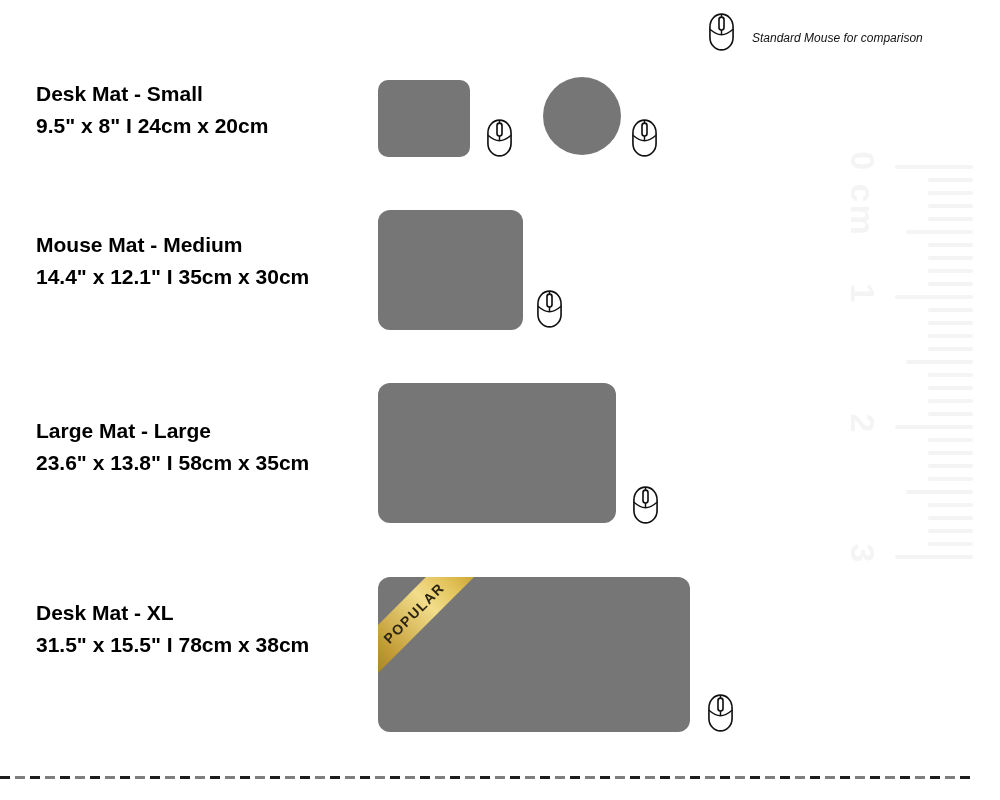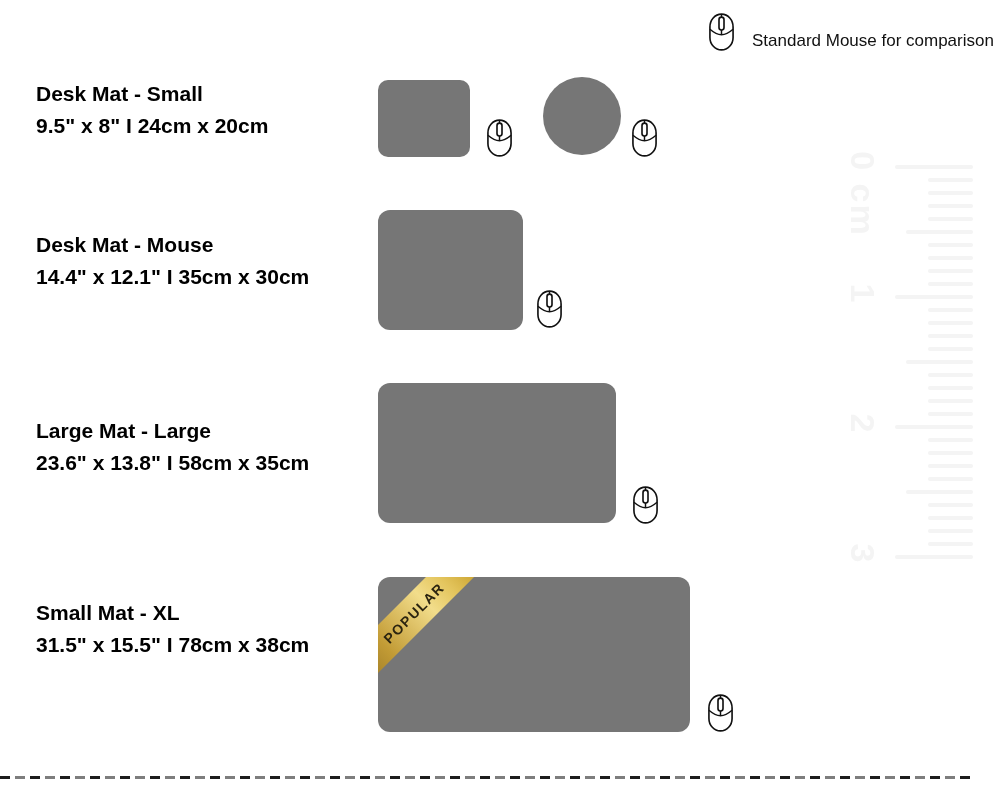--- a/index.html
+++ b/index.html
@@ -6,21 +6,21 @@
   body {
     width:1000px; height:800px; position:relative; overflow:hidden;
     background:#ffffff;
     font-family:"Liberation Sans", sans-serif;
   }
   .abs { position:absolute; }
 
   
   .legend-mouse { left:708px; top:12px; width:27px; height:41px; }
   .legend-label {
-    left:752px; top:31px; font-size:17px; color:#111;
+    left:752px; top:31px; font-size:12px; color:#111;font-style:italic;
   }
 
   
   .product-label {
     left:36px; color:#000; font-weight:bold; font-size:21px; line-height:32px;
     text-shadow:1px 1px 1px rgba(255,255,255,0.9), -1px -1px 1px rgba(255,255,255,0.7);
   }
   #label-small  { top:78px; }
   #label-medium { top:229px; }
   #label-large  { top:415px; }
@@ -87,29 +87,29 @@
 <svg class="abs legend-mouse mouse" viewBox="0 0 28 40">
     <use href="#mouse-shape"></use>
   </svg>
 <div class="abs legend-label">Standard Mouse for comparison</div>
 
 <div class="abs product-label" id="label-small">
   <div>Desk Mat - Small</div>
   <div>9.5" x 8" I 24cm x 20cm</div>
 </div>
 <div class="abs product-label" id="label-medium">
-  <div>Desk Mat - Mouse</div>
+  <div>Mouse Mat - Medium</div>
   <div>14.4" x 12.1" I 35cm x 30cm</div>
 </div>
 <div class="abs product-label" id="label-large">
   <div>Large Mat - Large</div>
   <div>23.6" x 13.8" I 58cm x 35cm</div>
 </div>
 <div class="abs product-label" id="label-xl">
-  <div>Small Mat - XL</div>
+  <div>Desk Mat - XL</div>
   <div>31.5" x 15.5" I 78cm x 38cm</div>
 </div>
 
 <div class="abs mat" id="mat-small"></div>
 <div class="abs mat" id="mat-round"></div>
 <div class="abs mat" id="mat-medium"></div>
 <div class="abs mat" id="mat-large"></div>
 <div class="abs mat" id="mat-xl">
   <div class="ribbon">
     <span>POPULAR</span>

